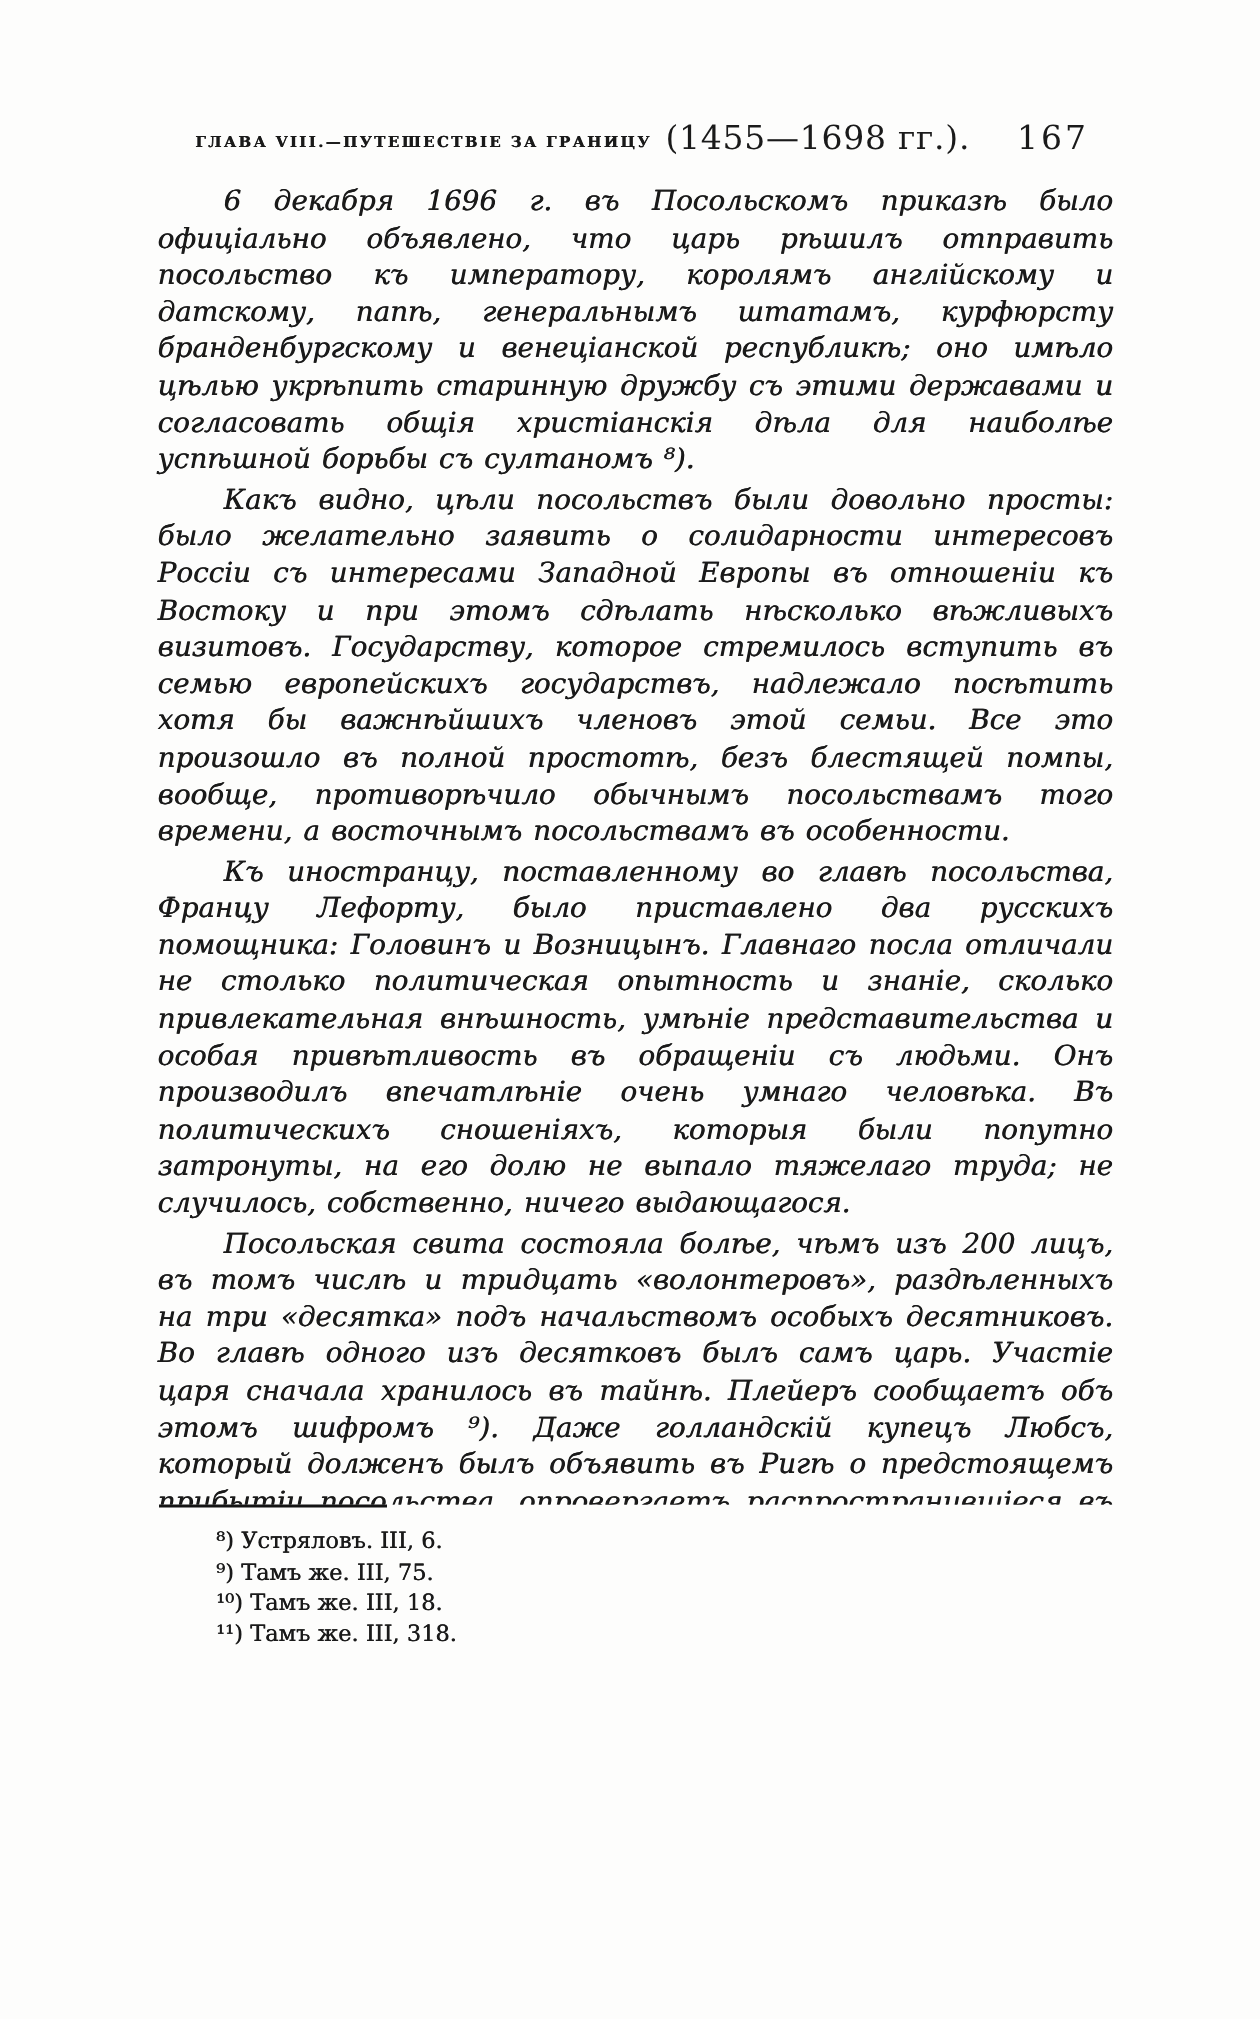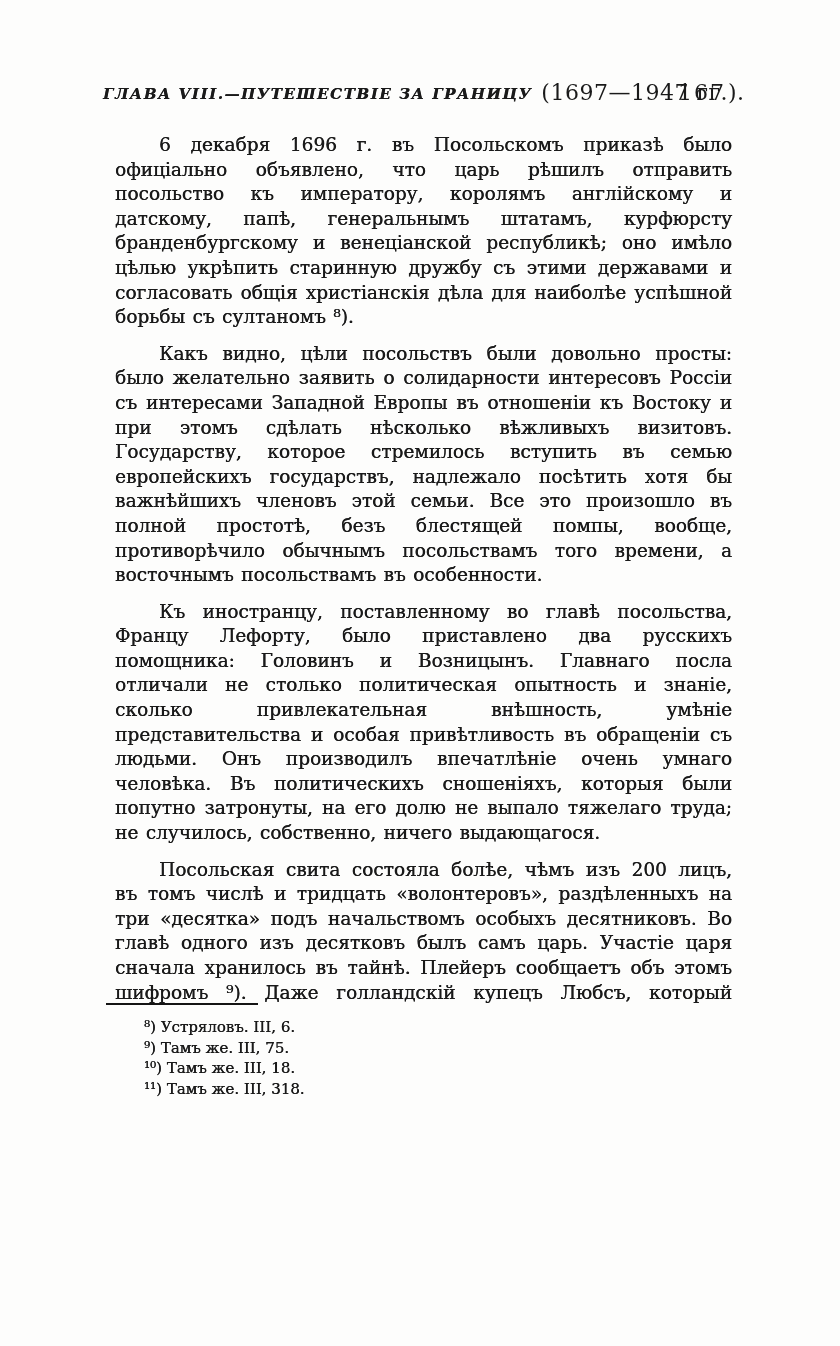--- a/index.html
+++ b/index.html
@@ -27,26 +27,25 @@
   }
   .running-header .center-group {
     position: absolute;
     left: 0;
     right: 70px;
     top: 0;
     text-align: center;
     white-space: nowrap;
   }
   .chapter {
-    font-size: 15px;
+    font-size: 10px;
     font-weight: bold;
     letter-spacing: 1.6px;
     text-shadow: 0.3px 0 0 currentColor;
     vertical-align: baseline;
-    font-style: italic;
   }
   .years {
     font-size: 22px;
     font-weight: normal;
     letter-spacing: 0.5px;
     margin-left: 4px;
     vertical-align: -1px;
   }
   .pagenum {
     position: absolute;
@@ -63,23 +62,24 @@
     width: 641px;
     max-height: 882px;
     overflow: hidden;
     font-size: 18.5px;
     line-height: 24.6px;
     text-align: justify;
     text-shadow: 0.35px 0 0 currentColor;
     word-spacing: 1.5px;
   }
   .body-text p {
-    margin: 12px;
+    margin: 2px;
     padding: 0;
     text-indent: 44px;
+    font-style: italic;
   }
   
   .footnote-rule {
     position: absolute;
     top: 1003px;
     left: 106px;
     width: 152px;
     height: 0;
     border-top: 2.5px solid #141414;
   }
@@ -98,21 +98,21 @@
   }
 </style>
 </head>
 <body>
 
 <div class="page">
 
   <header class="running-header">
     <div class="center-group">
       <span class="chapter">ГЛАВА VIII.—ПУТЕШЕСТВІЕ ЗА ГРАНИЦУ</span>
-      <span class="years">(1697—1947 гг.).</span>
+      <span class="years">(1455—1698 гг.).</span>
     </div>
     <span class="pagenum">167</span>
   </header>
 
   <main class="body-text">
     <p>6 декабря 1696 г. въ Посольскомъ приказѣ было офиціально объявлено, что царь рѣшилъ отправить посольство къ императору, королямъ англійскому и датскому, папѣ, генеральнымъ штатамъ, курфюрсту бранденбургскому и венеціанской республикѣ; оно имѣло цѣлью укрѣпить старинную дружбу съ этими державами и согласовать общія христіанскія дѣла для наиболѣе успѣшной борьбы съ султаномъ ⁸).</p>
     <p>Какъ видно, цѣли посольствъ были довольно просты: было желательно заявить о солидарности интересовъ Россіи съ интересами Западной Европы въ отношеніи къ Востоку и при этомъ сдѣлать нѣсколько вѣжливыхъ визитовъ. Государству, которое стремилось вступить въ семью европейскихъ государствъ, надлежало посѣтить хотя бы важнѣйшихъ членовъ этой семьи. Все это произошло въ полной простотѣ, безъ блестящей помпы, вообще, противорѣчило обычнымъ посольствамъ того времени, а восточнымъ посольствамъ въ особенности.</p>
     <p>Къ иностранцу, поставленному во главѣ посольства, Францу Лефорту, было приставлено два русскихъ помощника: Головинъ и Возницынъ. Главнаго посла отличали не столько политическая опытность и знаніе, сколько привлекательная внѣшность, умѣніе представительства и особая привѣтливость въ обращеніи съ людьми. Онъ производилъ впечатлѣніе очень умнаго человѣка. Въ политическихъ сношеніяхъ, которыя были попутно затронуты, на его долю не выпало тяжелаго труда; не случилось, собственно, ничего выдающагося.</p>
     <p>Посольская свита состояла болѣе, чѣмъ изъ 200 лицъ, въ томъ числѣ и тридцать «волонтеровъ», раздѣленныхъ на три «десятка» подъ начальствомъ особыхъ десятниковъ. Во главѣ одного изъ десятковъ былъ самъ царь. Участіе царя сначала хранилось въ тайнѣ. Плейеръ сообщаетъ объ этомъ шифромъ ⁹). Даже голландскій купецъ Любсъ, который долженъ былъ объявить въ Ригѣ о предстоящемъ прибытіи посольства, опровергаетъ распространившіеся въ Ригѣ слухи, что пріѣдетъ самъ царь; повидимому, онъ не зналъ, что Петръ самъ принимаетъ участіе въ путешествіи ¹⁰). Въ своей перепискѣ съ друзьями царь пользовался «тайными чернилами» и къ написанному обыкновенными чернилами присоединялись особыя выраженія, чтобы показать, что въ письмѣ заключается нѣчто скрытое, невидимое ¹¹). Письма къ нему должны были быть адресованы</p>
   </main>

